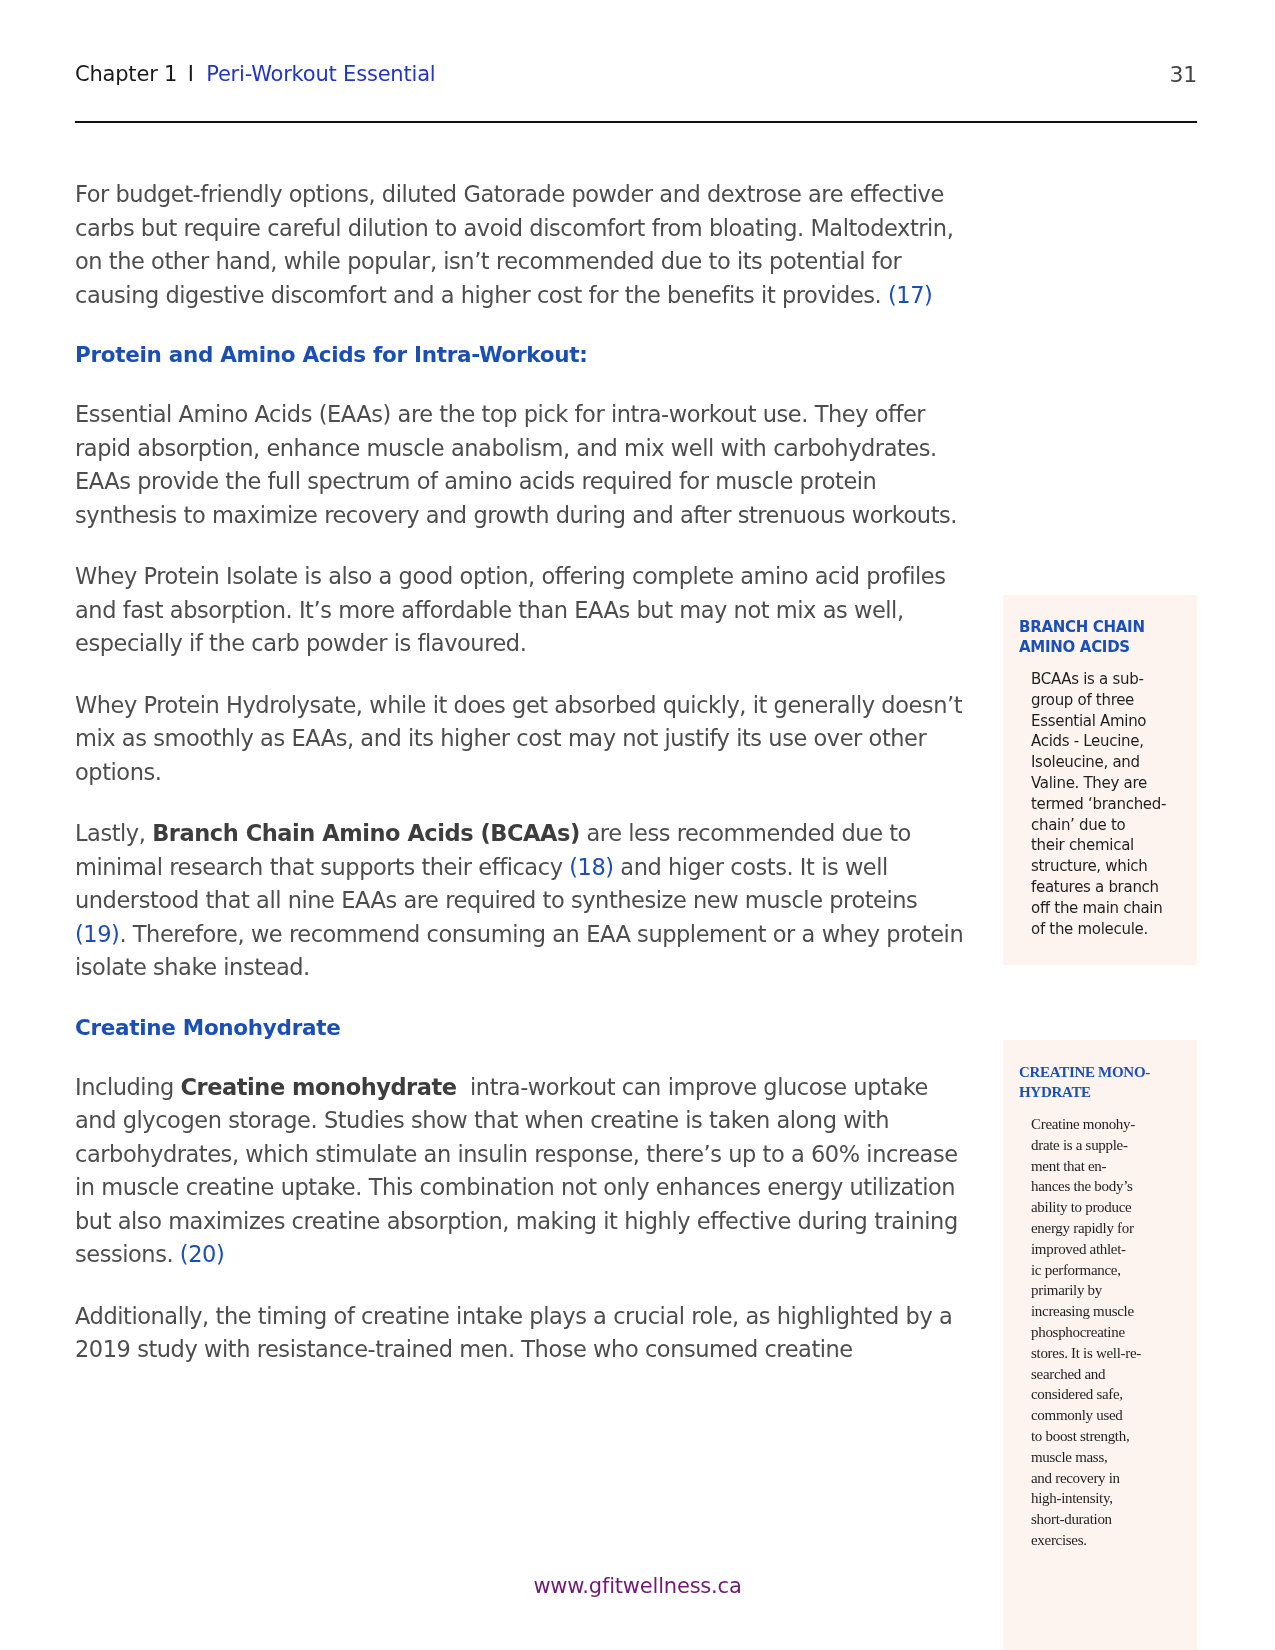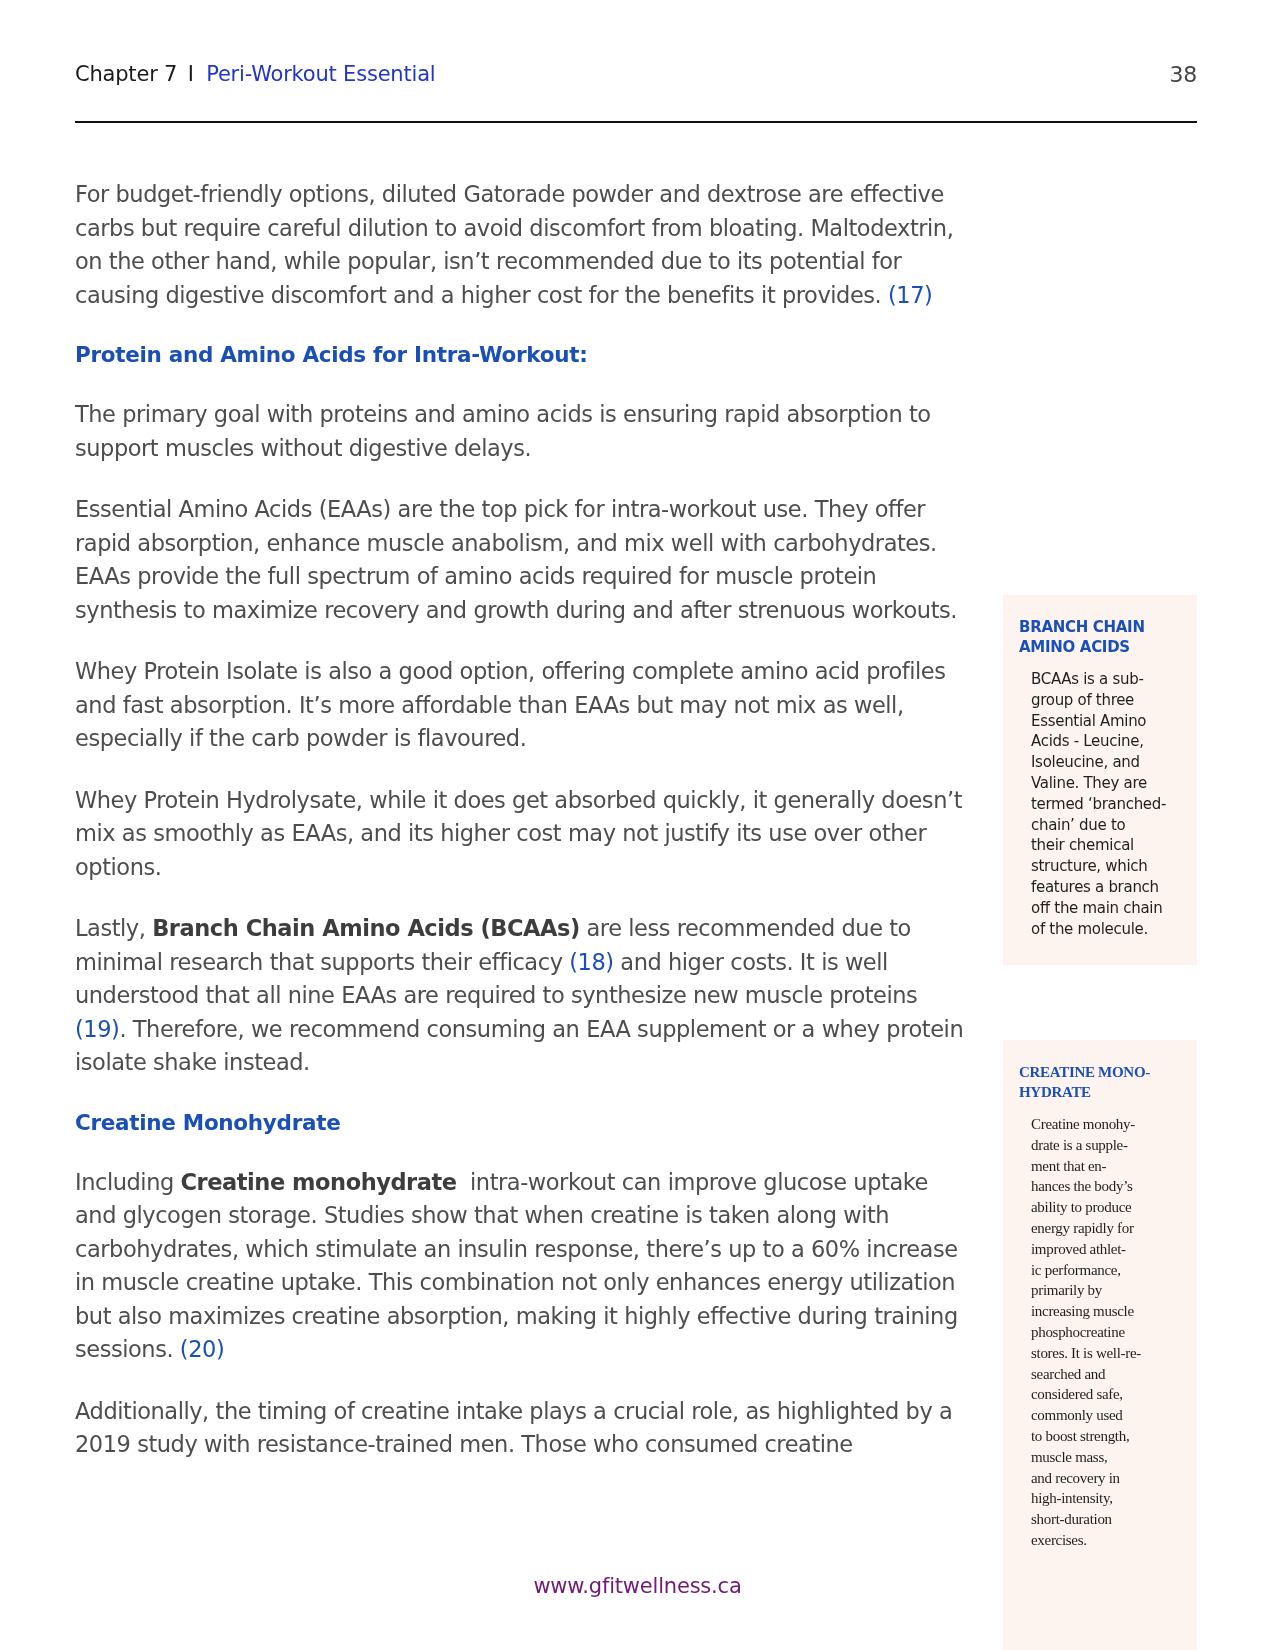--- a/index.html
+++ b/index.html
@@ -43,33 +43,32 @@
     }
     .footer {
       position: absolute; left: 0; top: 1574px; width: 1275px; text-align: center;
       font-size: 21px; color: #701a75; letter-spacing: -0.2px;
     }
   </style>
 </head>
 <body>
 
 <div class="header">
-  <span class="chapter">Chapter 7</span>
+  <span class="chapter">Chapter 1</span>
   <span class="sep">I</span>
   <span class="title">Peri-Workout Essential</span>
-  <span class="pageno">38</span>
+  <span class="pageno">31</span>
 </div>
 <div class="rule"></div>
 
 <div class="main">
   <p><span>For budget-friendly options, diluted Gatorade powder and dextrose are effective carbs but require careful dilution to avoid discomfort from bloating. Maltodextrin, on the other hand, while popular, isn’t recommended due to its potential for causing digestive discomfort and a higher cost for the benefits it provides. </span><span class="cite">(17)</span></p>
 
   <h3>Protein and Amino Acids for Intra-Workout:</h3>
 
-  <p>The primary goal with proteins and amino acids is ensuring rapid absorption to support muscles without digestive delays.</p>
   <p>Essential Amino Acids (EAAs) are the top pick for intra-workout use. They offer rapid absorption, enhance muscle anabolism, and mix well with carbohydrates. EAAs provide the full spectrum of amino acids required for muscle protein synthesis to maximize recovery and growth during and after strenuous workouts.</p>
   <p>Whey Protein Isolate is also a good option, offering complete amino acid profiles and fast absorption. It’s more affordable than EAAs but may not mix as well, especially if the carb powder is flavoured.</p>
   <p>Whey Protein Hydrolysate, while it does get absorbed quickly, it generally doesn’t mix as smoothly as EAAs, and its higher cost may not justify its use over other options.</p>
 
   <p><span>Lastly, </span><b>Branch Chain Amino Acids (BCAAs)</b><span> are less recommended due to minimal research that supports their efficacy </span><span class="cite">(18)</span><span> and higer costs. It is well understood that all nine EAAs are required to synthesize new muscle proteins </span><span class="cite">(19)</span><span>. Therefore, we recommend consuming an EAA supplement or a whey protein isolate shake instead.</span></p>
 
   <h3>Creatine Monohydrate</h3>
 
   <p><span>Including </span><b>Creatine monohydrate</b><span style="white-space:pre-wrap">  intra-workout can improve glucose uptake and glycogen storage. Studies show that when creatine is taken along with carbohydrates, which stimulate an insulin response, there’s up to a 60% increase in muscle creatine uptake. This combination not only enhances energy utilization but also maximizes creatine absorption, making it highly effective during training sessions. </span><span class="cite">(20)</span></p>
 

